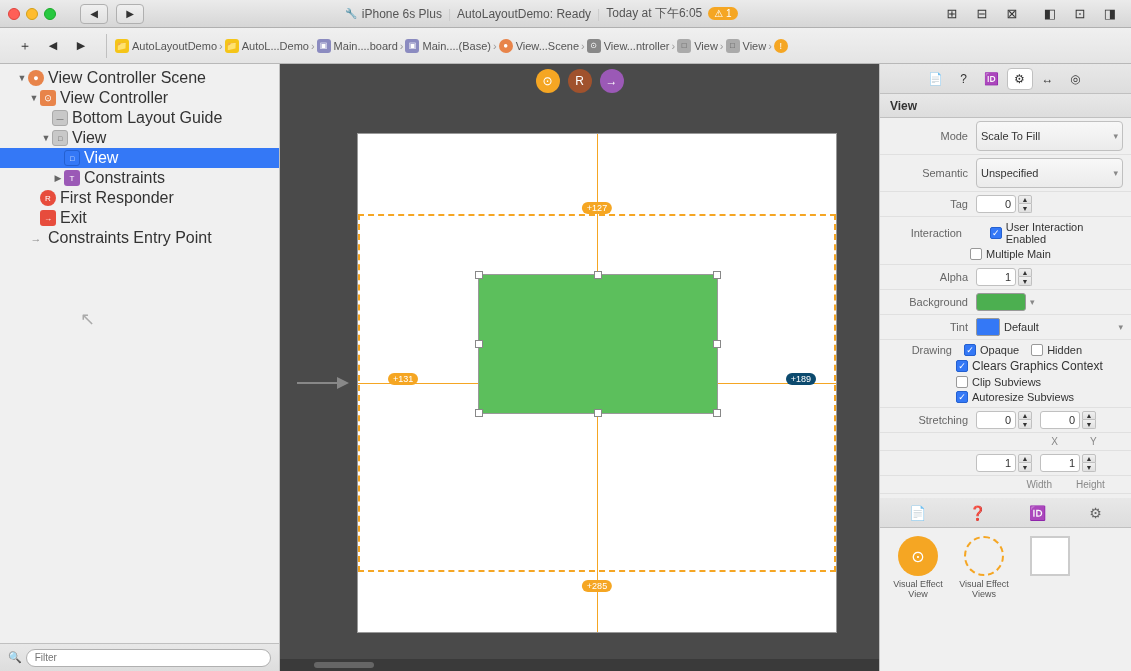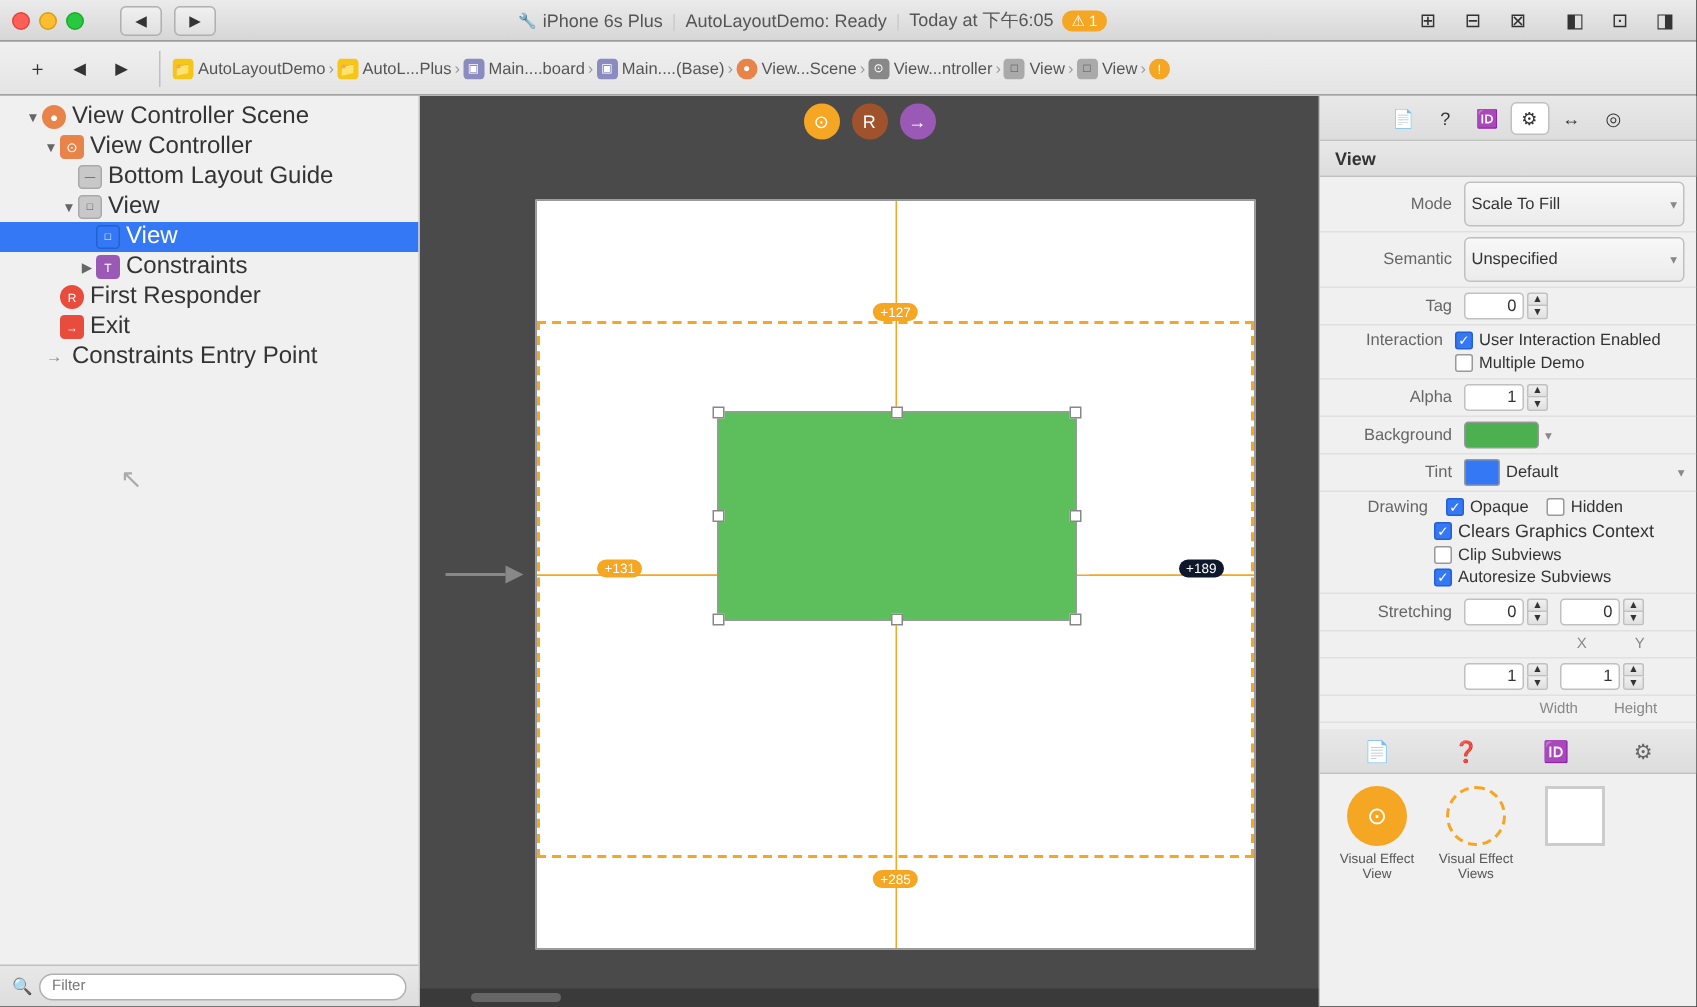--- a/index.html
+++ b/index.html
@@ -272,21 +272,21 @@
   </div>
   <div class="toolbar-sep"></div>
   <div class="breadcrumb-bar">
     <div class="bc-item">
       <div class="bc-icon bc-folder">📁</div>
       <span>AutoLayoutDemo</span>
     </div>
     <span class="bc-sep">›</span>
     <div class="bc-item">
       <div class="bc-icon bc-folder">📁</div>
-      <span>AutoL...Plus</span>
+      <span>AutoL...Demo</span>
     </div>
     <span class="bc-sep">›</span>
     <div class="bc-item">
       <div class="bc-icon bc-story" style="font-size:8px;color:white;">▣</div>
       <span>Main....board</span>
     </div>
     <span class="bc-sep">›</span>
     <div class="bc-item">
       <div class="bc-icon bc-story" style="font-size:8px;color:white;">▣</div>
       <span>Main....(Base)</span>
@@ -410,27 +410,27 @@
 
             <div style="position:absolute;top:0;bottom:0;left:50%;width:1px;background:#f5a623;z-index:0;"></div>
 
             <div style="position:absolute;left:0;right:0;top:50%;height:1px;background:#f5a623;z-index:0;"></div>
 
             <div style="position:absolute;top:68px;left:50%;transform:translateX(-50%);z-index:5;">
               <div style="background:#f5a623;color:white;font-size:9px;padding:1px 5px;border-radius:8px;">+127</div>
             </div>
 
             <div style="position:absolute;top:50%;left:0;height:1px;width:120px;background:#f5a623;z-index:2;"></div>
-            <div style="position:absolute;top:calc(50% - 10px);left:40px;z-index:5;">
+            <div style="position:absolute;top:calc(50% - 10px);left:30px;z-index:5;">
               <div style="background:#f5a623;color:white;font-size:9px;padding:1px 5px;border-radius:8px;">+131</div>
             </div>
 
             <div style="position:absolute;top:50%;right:0;height:1px;width:110px;background:#f5a623;z-index:2;"></div>
             <div style="position:absolute;top:calc(50% - 10px);right:20px;z-index:5;">
-              <div style="background:#0f172a;color:white;font-size:9px;padding:1px 5px;border-radius:8px;">+189</div>
+              <div style="background:#0c4a6e;color:white;font-size:9px;padding:1px 5px;border-radius:8px;">+189</div>
             </div>
 
             <div style="position:absolute;bottom:40px;left:50%;transform:translateX(-50%);z-index:5;">
               <div style="background:#f5a623;color:white;font-size:9px;padding:1px 5px;border-radius:8px;">+285</div>
             </div>
 
             <div style="position:absolute;top:140px;left:120px;width:240px;height:140px;background:#5cbf5c;border:1px solid #999;z-index:3;">
 
               <div class="handle tl"></div>
               <div class="handle tc"></div>
@@ -491,30 +491,30 @@
         <div class="panel-stepper">
           <div class="stepper-val">0</div>
           <div class="stepper-btns">
             <div class="stepper-btn">▲</div>
             <div class="stepper-btn">▼</div>
           </div>
         </div>
       </div>
 
       <div class="panel-row" style="flex-direction:column;align-items:flex-start;gap:3px;padding-top:4px;padding-bottom:4px;">
-        <div style="display:flex;align-items:center;gap:0;width:100%;padding-left:4px;">
+        <div style="display:flex;align-items:center;gap:20px;width:100%;padding-left:4px;">
           <div class="panel-label" style="width:70px;">Interaction</div>
           <div style="display:flex;align-items:center;gap:4px;">
             <div class="cb checked">✓</div>
             <span style="font-size:11px;">User Interaction Enabled</span>
           </div>
         </div>
         <div style="display:flex;align-items:center;gap:4px;padding-left:82px;">
           <div class="cb"></div>
-          <span style="font-size:11px;">Multiple Demo</span>
+          <span style="font-size:11px;">Multiple Main</span>
         </div>
       </div>
 
       <div class="panel-row">
         <div class="panel-label">Alpha</div>
         <div class="panel-stepper">
           <div class="stepper-val">1</div>
           <div class="stepper-btns">
             <div class="stepper-btn">▲</div>
             <div class="stepper-btn">▼</div>

